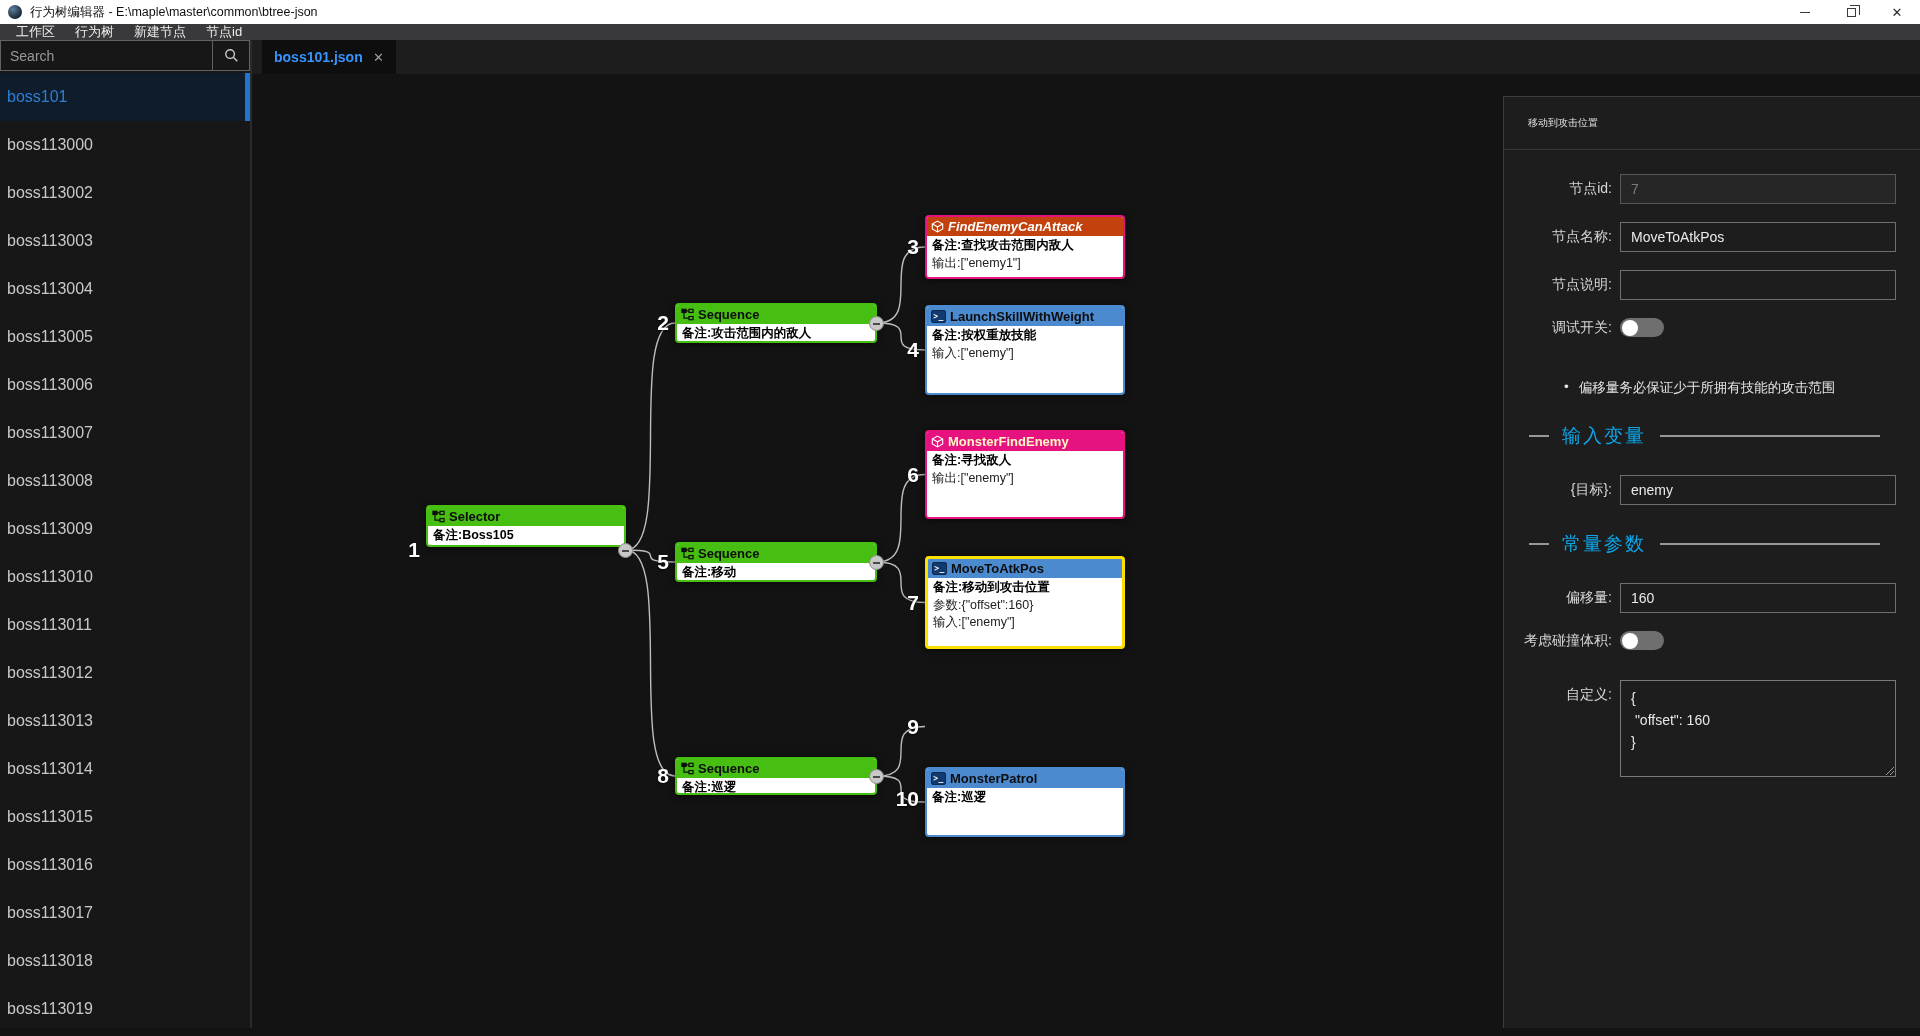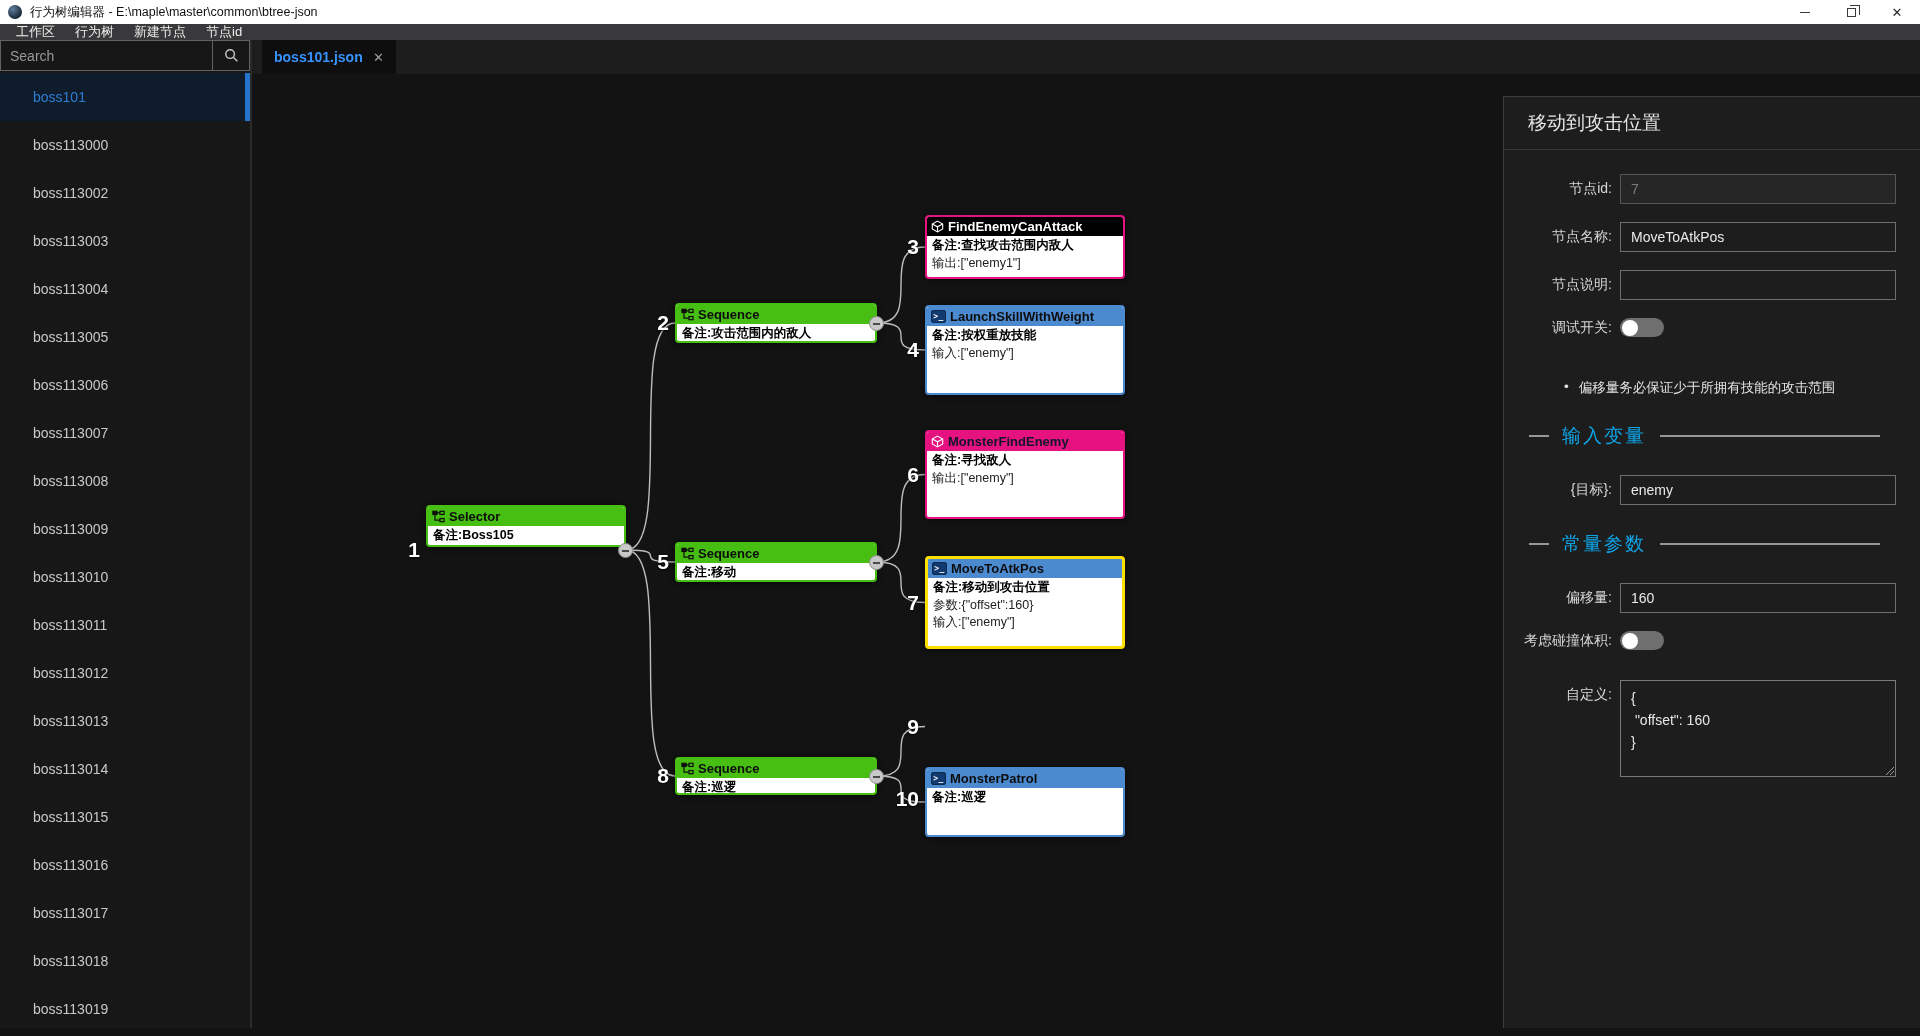--- a/index.html
+++ b/index.html
@@ -26,21 +26,21 @@
   
   .app { display:flex; height:988px; }
   .sidebar { width:252px; flex:none; background:#171717; border-right:2px solid #2a2a2a; display:flex; flex-direction:column; }
   .search-row { display:flex; height:31px; flex:none; }
   .search-input { flex:1; min-width:0; background:#171717; border:1px solid #626262; color:#dcdcdc;
     font-size:14px; padding:0 9px; outline:none; font-family:inherit; }
   .search-input::placeholder { color:#989898; }
   .search-btn { width:37px; flex:none; background:#171717; border:1px solid #626262; border-left:none;
     display:flex; align-items:center; justify-content:center; cursor:pointer; }
   .tree-list { flex:1; overflow:hidden; padding-top:2px; }
-  .tree-item { height:48px; display:flex; align-items:center; padding-left:33px; font-size:14px;
+  .tree-item { height:48px; display:flex; align-items:center; padding-left:7px; font-size:16px;
     color:#c9c9c9; position:relative; cursor:pointer; }
   .tree-item.selected { background:#0e1c2c; color:#2e7fd4; }
   .tree-item.selected::after { content:""; position:absolute; right:0; top:0; bottom:0; width:5px; background:#2374cc; }
 
   .main { flex:1; display:flex; flex-direction:column; min-width:0; }
   .tabbar { height:34px; background:#1d1d1e; display:flex; flex:none; }
   .tab { margin-left:10px; width:134px; background:#0e0e0e; display:flex; align-items:center;
     padding:0 12px; cursor:pointer; }
   .tab-label { color:#3794ff; font-size:14px; font-weight:600; }
   .tab-close { margin-left:auto; color:#9c9c9c; font-size:13px; line-height:1; }
@@ -64,21 +64,21 @@
   .node-num { position:absolute; width:36px; text-align:right; color:#fff; font-size:21px; font-weight:700;
     line-height:26px; text-shadow:0 1px 2px rgba(0,0,0,.8); }
   .collapse-dot { position:absolute; width:15px; height:15px; border-radius:50%; background:#c8c8c8;
     border:1px solid #8b8b8b; cursor:pointer; }
   .collapse-dot::after { content:""; position:absolute; left:3px; top:6px; width:7px; height:2px; background:#4a4a4a; }
 
   
   .panel { position:absolute; top:22px; right:0; bottom:0; width:417px; background:#1d1d1d;
     border-top:1px solid #3c3c3c; border-left:1px solid #3c3c3c; }
   .panel-header { height:53px; display:flex; align-items:center; padding-left:24px;
-    border-bottom:1px solid #383838; color:#e3e3e3; font-size:19px; }
+    border-bottom:1px solid #383838; color:#e3e3e3; font-size:10px; }
   .panel-body { padding:24px 24px 0 0; }
   .f-row { display:flex; align-items:center; margin:0 0 18px 0; }
   .f-label { width:108px; flex:none; text-align:right; color:#d6d6d6; font-size:14px; margin-right:8px; }
   .f-input { flex:1; min-width:0; height:30px; background:transparent; border:1px solid #6f6f6f;
     color:#eaeaea; font-size:14px; padding:0 10px; outline:none; font-family:inherit; }
   .f-input:disabled { background:#262626; color:#7b7b7b; border-color:#575757; }
   .toggle { width:44px; height:19px; border-radius:10px; background:#6f6f6f; position:relative; cursor:pointer; flex:none; }
   .toggle .knob { position:absolute; left:2px; top:1.5px; width:16px; height:16px; border-radius:50%; background:#fff; }
   .note-row { display:flex; margin:42px 0 0 60px; color:#e3e3e3; font-size:13.5px; }
   .note-bullet { margin-right:10px; }
@@ -247,21 +247,21 @@
                   </g>
                 </svg>
               </span>
               <span>Sequence</span>
             </div>
             <div class="bt-ln b">备注:攻击范围内的敌人</div>
           </div>
           <div class="node-num" style="left: 381px; top: 236px;">2</div>
           <div class="collapse-dot" style="left: 617px; top: 241.5px;"></div>
           <div class="bt-node" style="left: 673px; top: 141px; width: 200px; height: 64px; border-color: rgb(230, 18, 127);">
-            <div class="bt-hd" style="background: #000000; color: rgb(255, 255, 255);">
+            <div class="bt-hd" style="background: #c2410c; color: rgb(255, 255, 255); font-style: italic;">
               <span class="ic">
                 <svg width="13" height="13" viewBox="0 0 14 14">
                   <g fill="none" stroke="#ffffff" stroke-width="1.2">
                     <path d="M7 1.2 12.6 4.3 V9.7 L7 12.8 1.4 9.7 V4.3 Z"></path>
                     <path d="M1.4 4.3 7 7.3 L12.6 4.3 M7 7.3 V12.8"></path>
                   </g>
                 </svg>
               </span>
               <span>FindEnemyCanAttack</span>
             </div>
@@ -292,21 +292,21 @@
                   </g>
                 </svg>
               </span>
               <span>Sequence</span>
             </div>
             <div class="bt-ln b">备注:移动</div>
           </div>
           <div class="node-num" style="left: 381px; top: 475px;">5</div>
           <div class="collapse-dot" style="left: 617px; top: 480.5px;"></div>
           <div class="bt-node" style="left: 673px; top: 356px; width: 200px; height: 89px; border-color: rgb(230, 18, 127);">
-            <div class="bt-hd" style="background: rgb(230, 18, 127); color: #0f172a;">
+            <div class="bt-hd" style="background: rgb(230, 18, 127); color: #fef9c3;">
               <span class="ic">
                 <svg width="13" height="13" viewBox="0 0 14 14">
                   <g fill="none" stroke="#ffffff" stroke-width="1.2">
                     <path d="M7 1.2 12.6 4.3 V9.7 L7 12.8 1.4 9.7 V4.3 Z"></path>
                     <path d="M1.4 4.3 7 7.3 L12.6 4.3 M7 7.3 V12.8"></path>
                   </g>
                 </svg>
               </span>
               <span>MonsterFindEnemy</span>
             </div>

